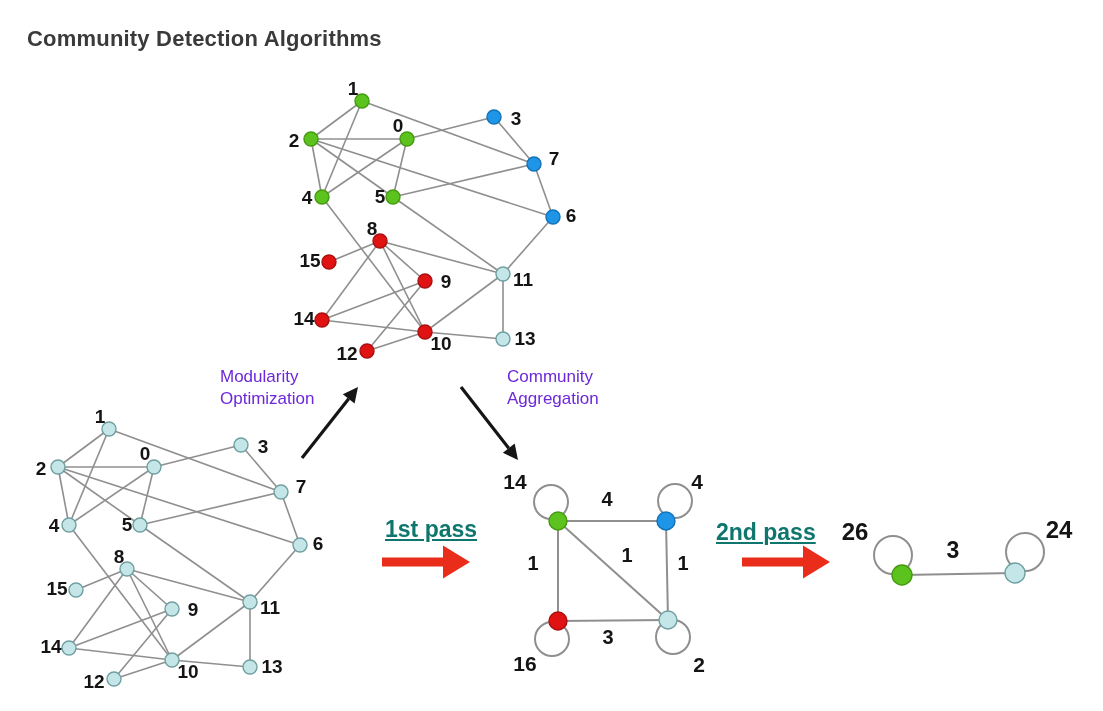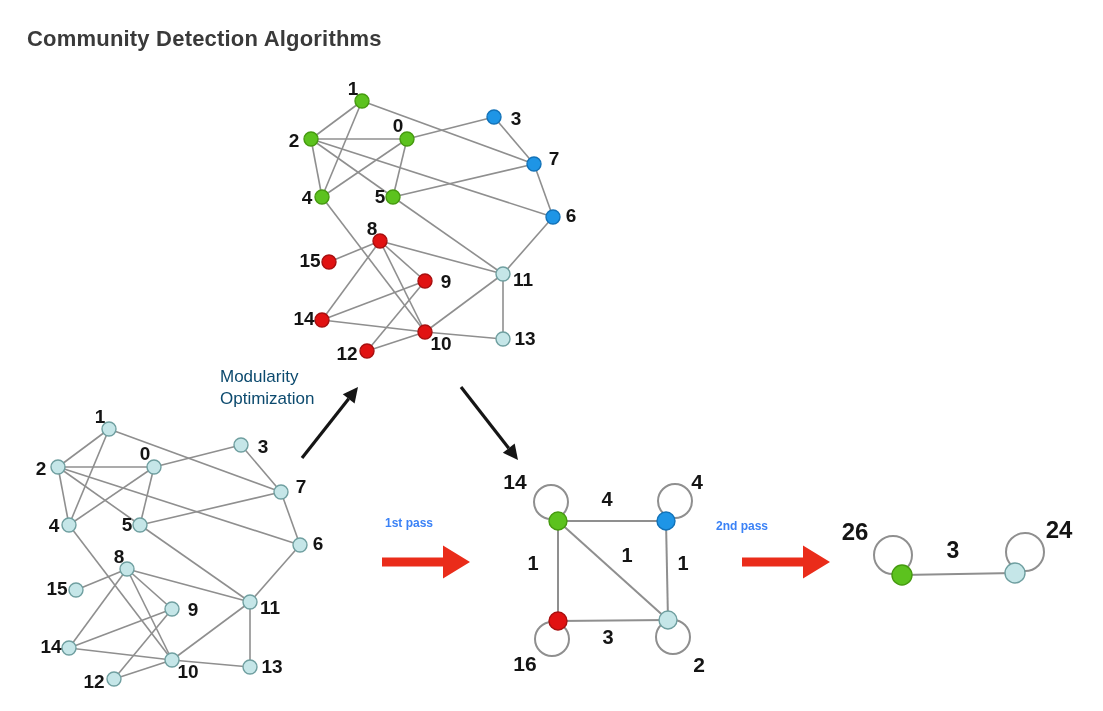--- a/index.html
+++ b/index.html
@@ -6,25 +6,25 @@
   .stage{
     position:relative;width:1103px;height:711px;background:#ffffff;
     font-family:"Liberation Sans",sans-serif;overflow:hidden;margin-top:19px;
   }
   #diagram{position:absolute;left:0;top:0;}
   .page-title{
     position:absolute;left:27px;top:7px;font-size:22px;font-weight:600;
     color:#3a3a3a;letter-spacing:0.2px;
   }
   .step-label{
-    position:absolute;font-size:17px;line-height:22px;color:#0c4a6e;
+    position:absolute;font-size:17px;line-height:22px;color:#6d28d9;
   }
   .step-label div{white-space:nowrap;}
   .pass-label{
-    position:absolute;font-size:12px;font-weight:bold;color:#3b82f6;white-space:nowrap;
+    position:absolute;font-size:23px;font-weight:bold;color:#0f766e;white-space:nowrap;text-decoration:underline;
   }
   .lbl-modularity{left:220px;top:347px;}
   .lbl-aggregation{left:507px;top:347px;}
   .lbl-first-pass{left:385px;top:497px;}
   .lbl-second-pass{left:716px;top:500px;}
 </style>
 </head>
 <body>
 
 <div class="stage">
@@ -187,16 +187,20 @@
       <polygon points="514.6798928559623,424.5614207258623 518,441 502.8570722942672,433.7929381507475" fill="#151515"></polygon>
       <polygon points="382,538.5 443,538.5 443,526.5 470,543 443,559.5 443,547.5 382,547.5" fill="#ea2c1a"></polygon>
       <polygon points="742,538.5 803,538.5 803,526.5 830,543 803,559.5 803,547.5 742,547.5" fill="#ea2c1a"></polygon>
     </svg>
 
   <div class="step-label lbl-modularity">
     <div>Modularity</div>
     <div>Optimization</div>
   </div>
 
+  <div class="step-label lbl-aggregation">
+    <div>Community</div>
+    <div>Aggregation</div>
+  </div>
 
   <div class="pass-label lbl-first-pass">1st pass</div>
   <div class="pass-label lbl-second-pass">2nd pass</div>
 </div>
 
 </body></html>

